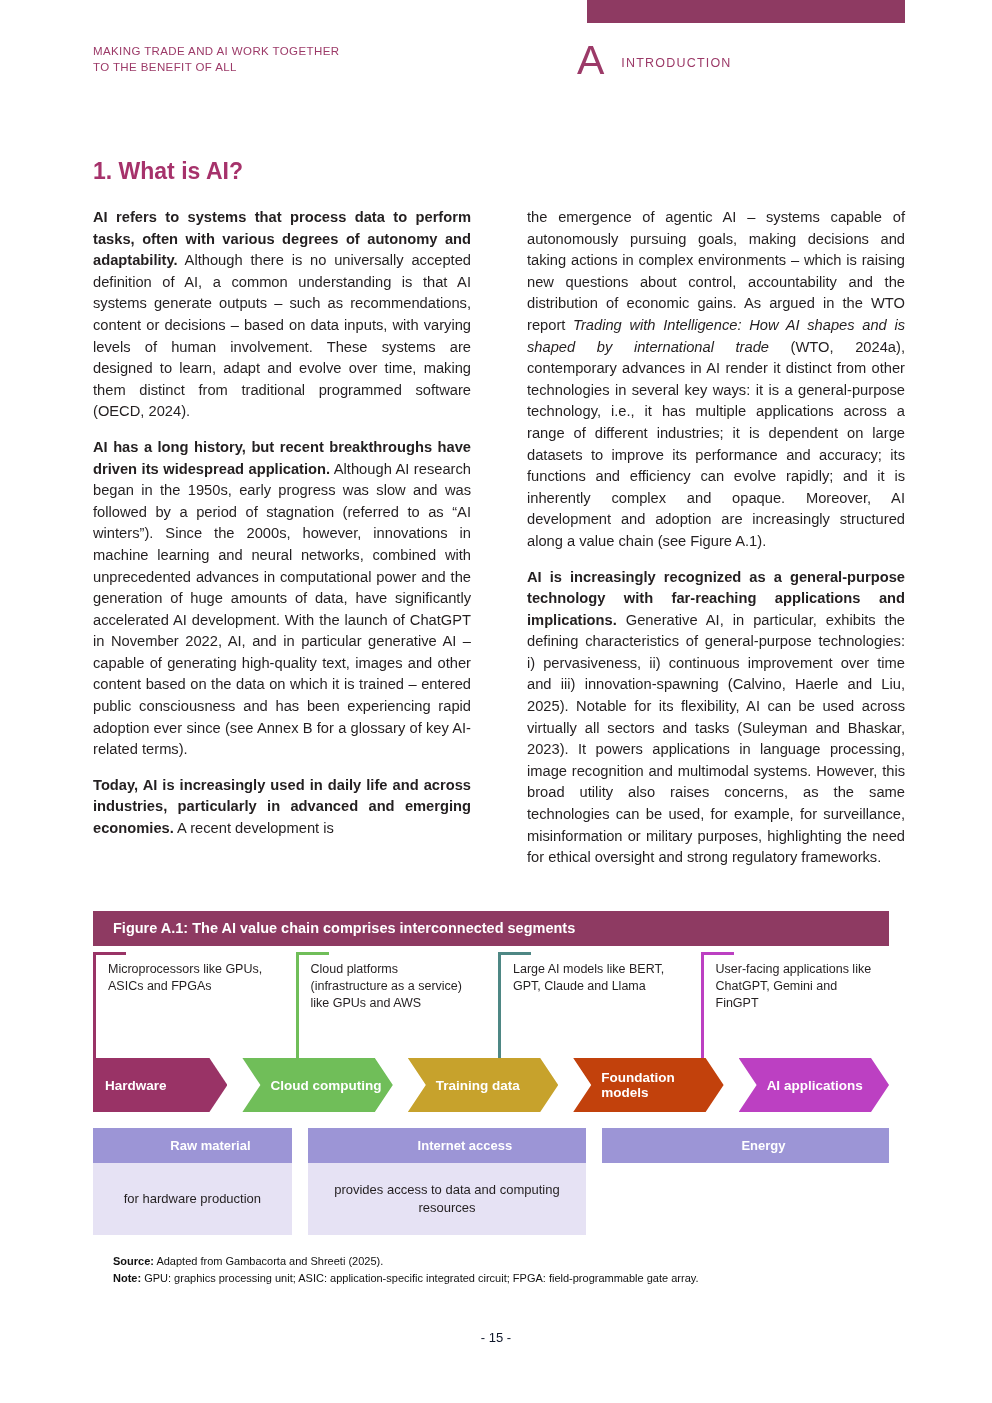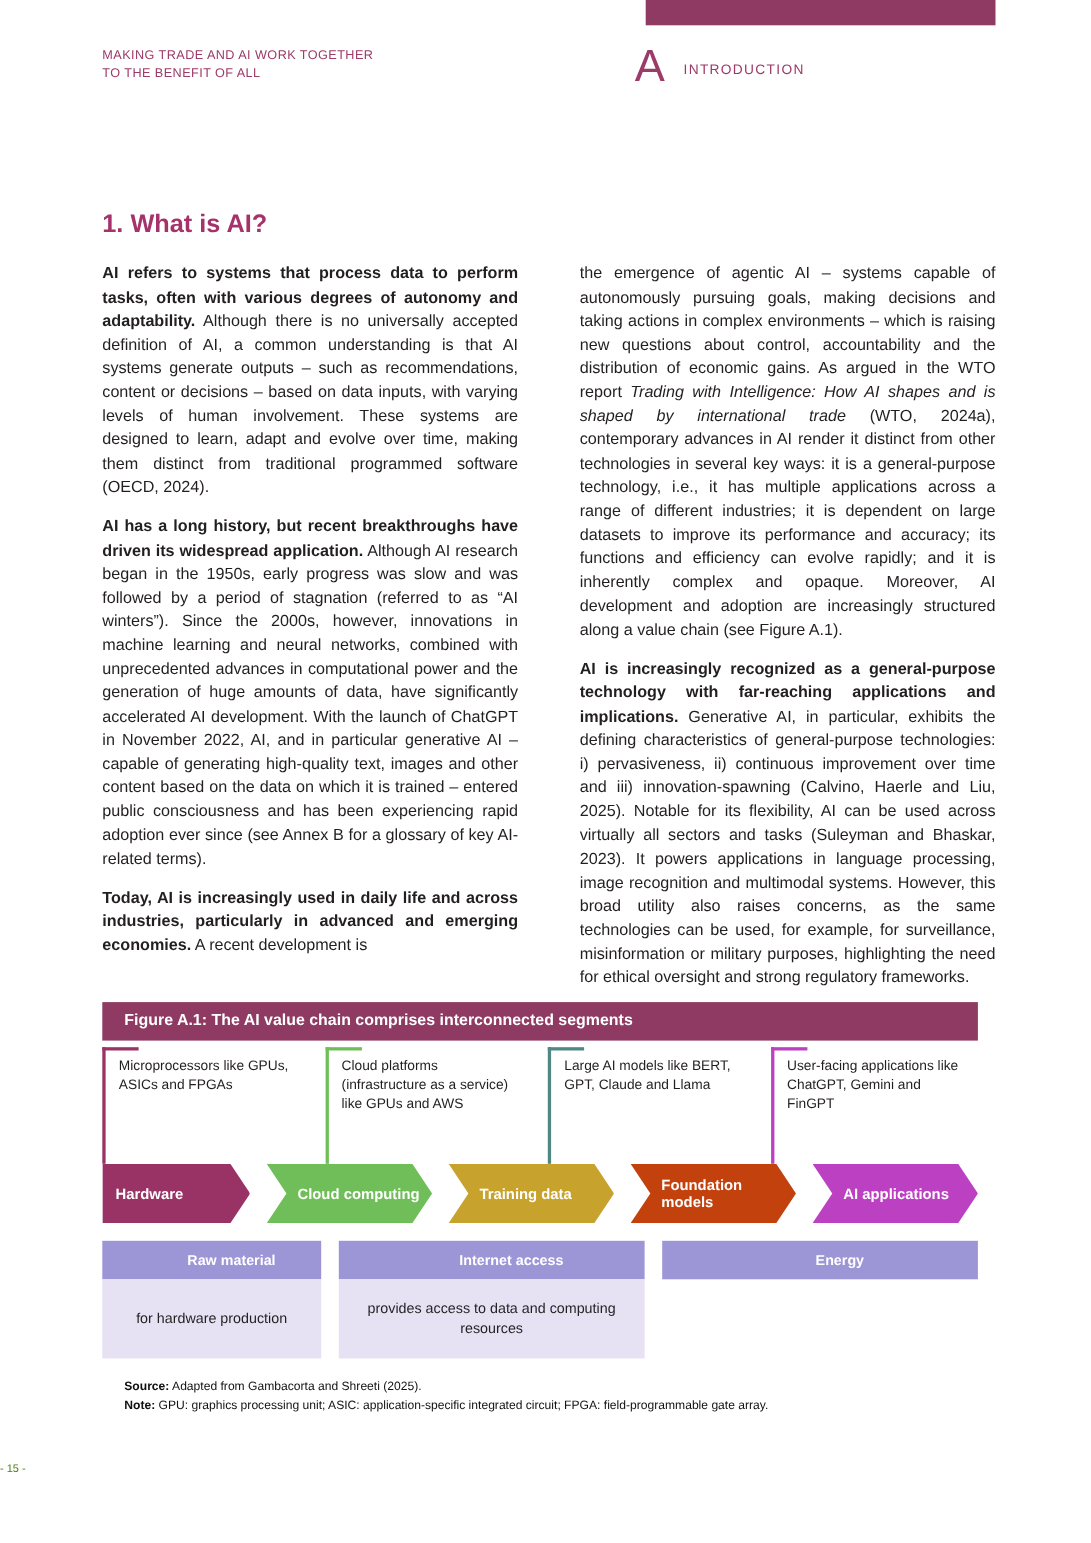--- a/index.html
+++ b/index.html
@@ -45,21 +45,21 @@
   .section-title {
     margin-left: 17px;
     margin-top: 6px;
     font-size: 12.5px;
     letter-spacing: 1.2px;
     font-weight: 400;
   }
   
   .content {
     position: absolute;
-    left: 93px; right: 87px; top: 158px; margin-top: 32px;
+    left: 93px; right: 87px; top: 158px;
   }
   .article-title {
     font-size: 23px;
     font-weight: 700;
     color: #a6326b;
     margin-bottom: 22px;
   }
   .columns {
     display: flex;
     gap: 56px;
@@ -161,23 +161,23 @@
     margin: 18px 0 0 20px;
     font-size: 11px;
     line-height: 17px;
     color: #111111;
   }
   .fig-notes strong { font-weight: 700; }
   
   .page-number {
     position: absolute;
     left: 0; right: 0; top: 1330px;
-    text-align: left;
-    font-size: 10px;
-    color: #4d7c0f;
+    text-align: center;
+    font-size: 13px;
+    color: #0f172a;
   }
 </style>
 </head>
 <body>
 
 <div class="page">
 
   <div class="corner-block"></div>
 
   <div class="running-title">

